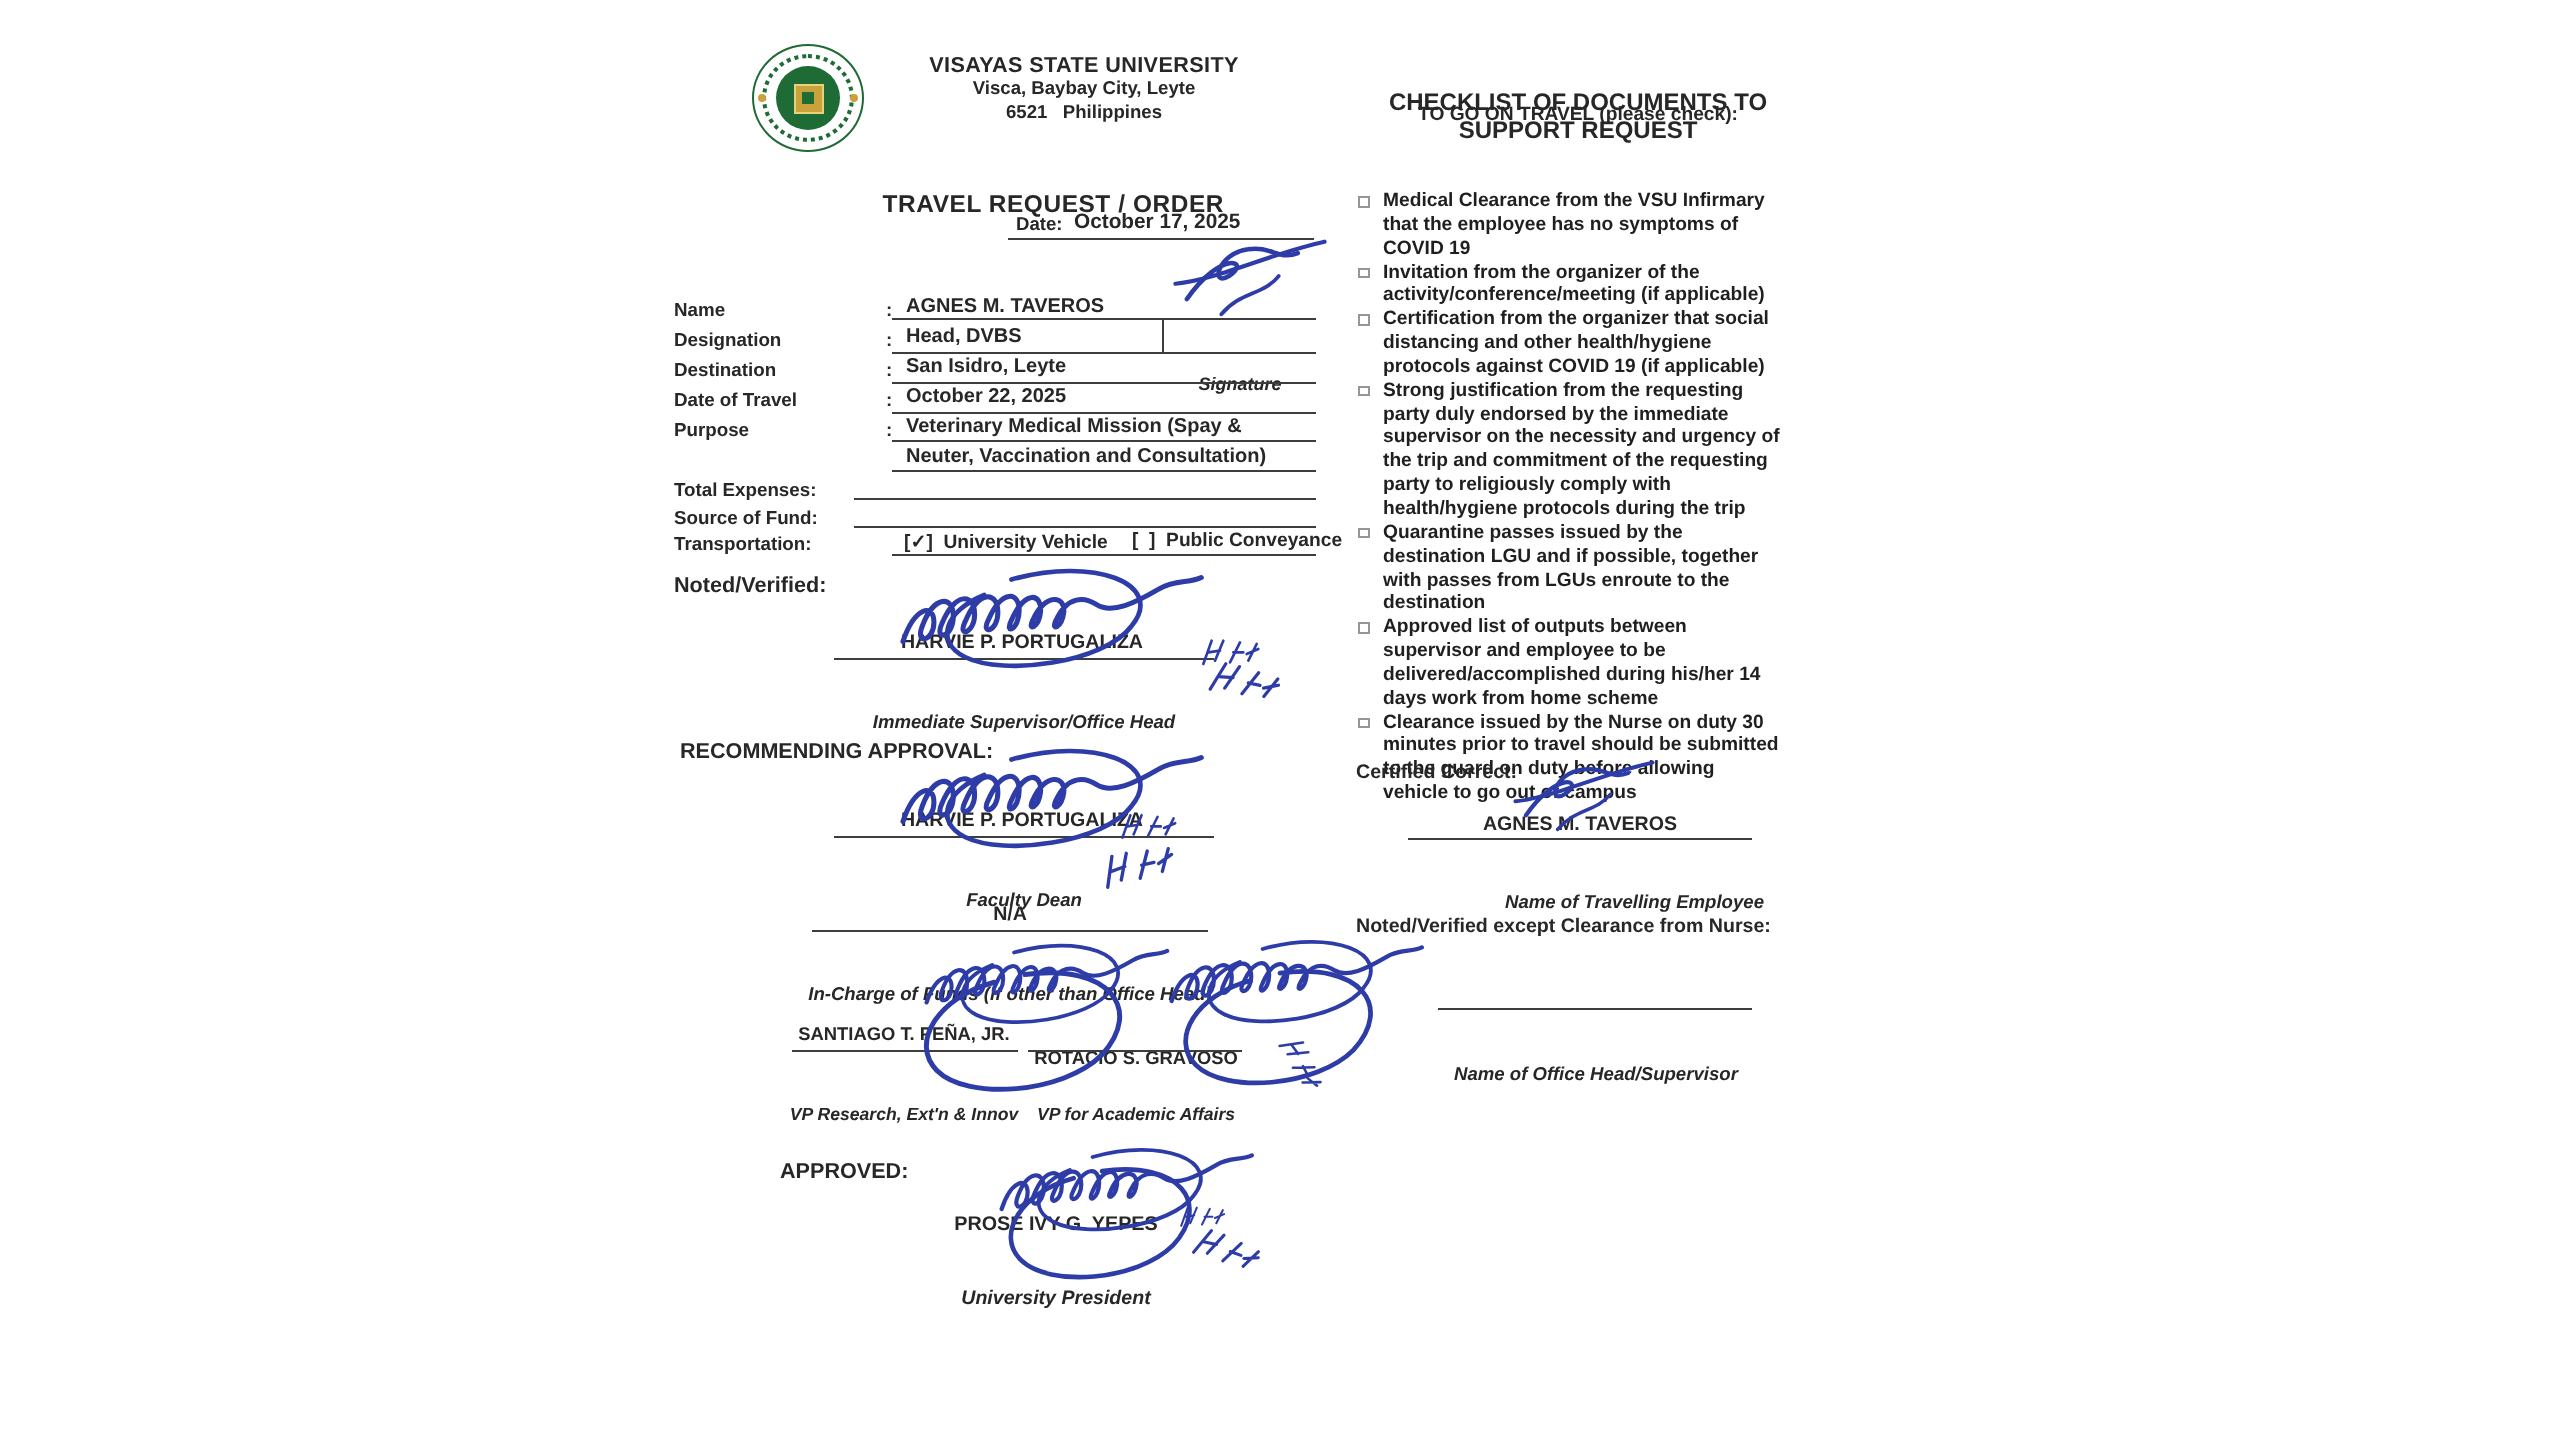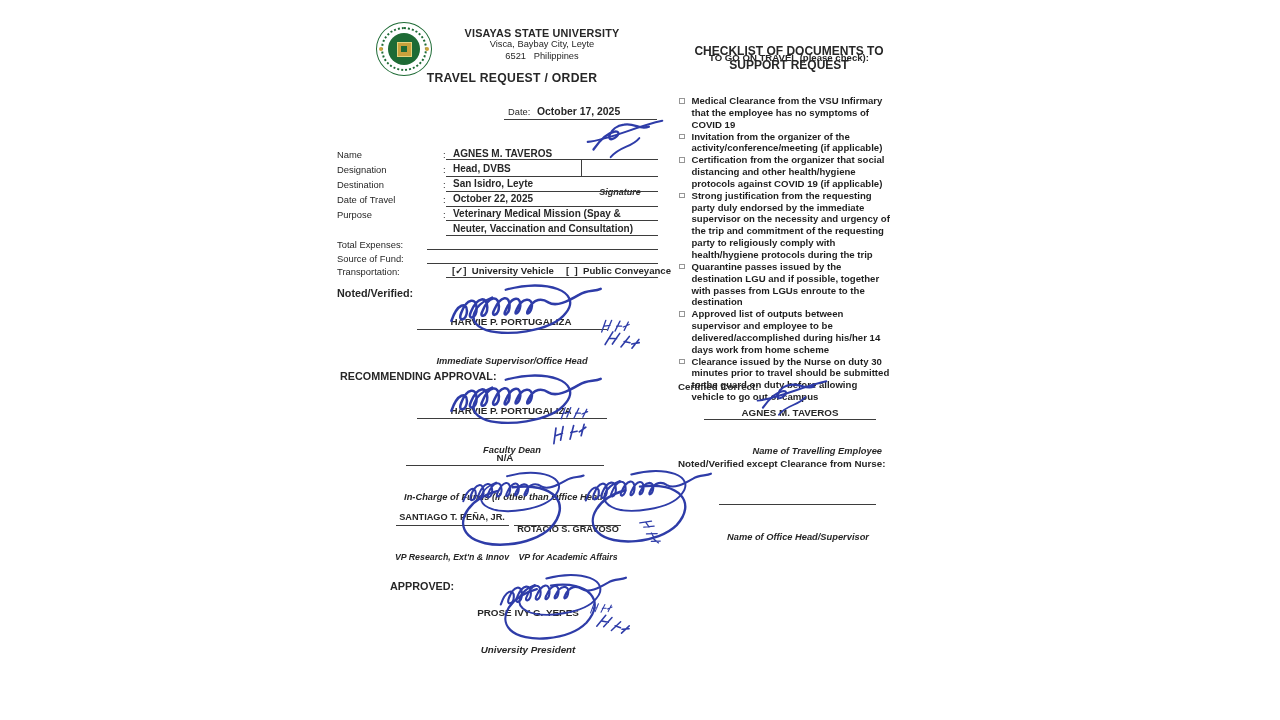--- a/index.html
+++ b/index.html
@@ -2,21 +2,21 @@
 <html><head>
 <meta charset="utf-8">
 <style>
   * { margin:0; padding:0; box-sizing:border-box; }
   html,body { width:1280px; height:720px; background:#ffffff; }
   body { font-family:"Liberation Sans", sans-serif; color:#272727; position:relative; overflow:hidden; }
   .page { position:absolute; left:0; top:0; width:1280px; height:720px; background:#ffffff; }
   .t { position:absolute; white-space:nowrap; }
   .pre { white-space:pre; }
   .b  { font-weight:700; }
-  .sb { font-weight:400; }
+  .sb { font-weight:700; }
   .i  { font-style:italic;margin-top:24px; }
   .ctr { text-align:center; }
   .ln { position:absolute; height:0; border-bottom:1.4px solid #3d3d3d; }
   .vln { position:absolute; width:0; border-left:1.3px solid #3d3d3d; }
   
   .seal { position:absolute; left:376px; top:22px; width:56px; height:54px; border-radius:50%;
           background:#ffffff; border:1.6px solid #1e6b35;
           display:flex; align-items:center; justify-content:center; }
   .seal::before { content:""; position:absolute; inset:4px; border-radius:50%;
           border:2px dotted #1e6b35; }
@@ -66,21 +66,21 @@
         <div class="seal-core"></div>
       </div>
     <span class="seal-dot dot-l"></span>
       <span class="seal-dot dot-r"></span>
   </div>
 
   <div class="t b ctr" style="left:442px; top:27px; width:200px; font-size:10.8px; letter-spacing:.2px;">VISAYAS STATE UNIVERSITY</div>
   <div class="t sb ctr" style="left:442px; top:39px; width:200px; font-size:9.3px;">Visca, Baybay City, Leyte</div>
   <div class="t sb ctr pre" style="left:442px; top:50.5px; width:200px; font-size:9.3px;">6521   Philippines</div>
 
-  <div class="t b ctr" style="left:412px; top:71px; width:200px; font-size:12.2px; letter-spacing:.3px;">TRAVEL REQUEST / ORDER</div>
+  <div class="t b ctr" style="left:412px; top:95px; width:200px; font-size:12.2px; letter-spacing:.3px;text-align:right;">TRAVEL REQUEST / ORDER</div>
 
   <div class="t sb" style="left:508px; top:107px; font-size:9.3px;">Date:</div>
   <div class="t b" style="left:537px; top:105.5px; font-size:10.4px;">October 17, 2025</div>
   <div class="ln" style="left:504px; top:119px; width:153px;"></div>
 
   <div class="t sb" style="left:337px; top:149px; font-size:9.4px;">Name</div>
   <div class="t sb" style="left:443px; top:149px; font-size:9.4px;">:</div>
   <div class="t b" style="left:453px; top:147.5px; font-size:10px;">AGNES M. TAVEROS</div>
   <div class="ln" style="left:446px; top:159px; width:212px;"></div>
 

